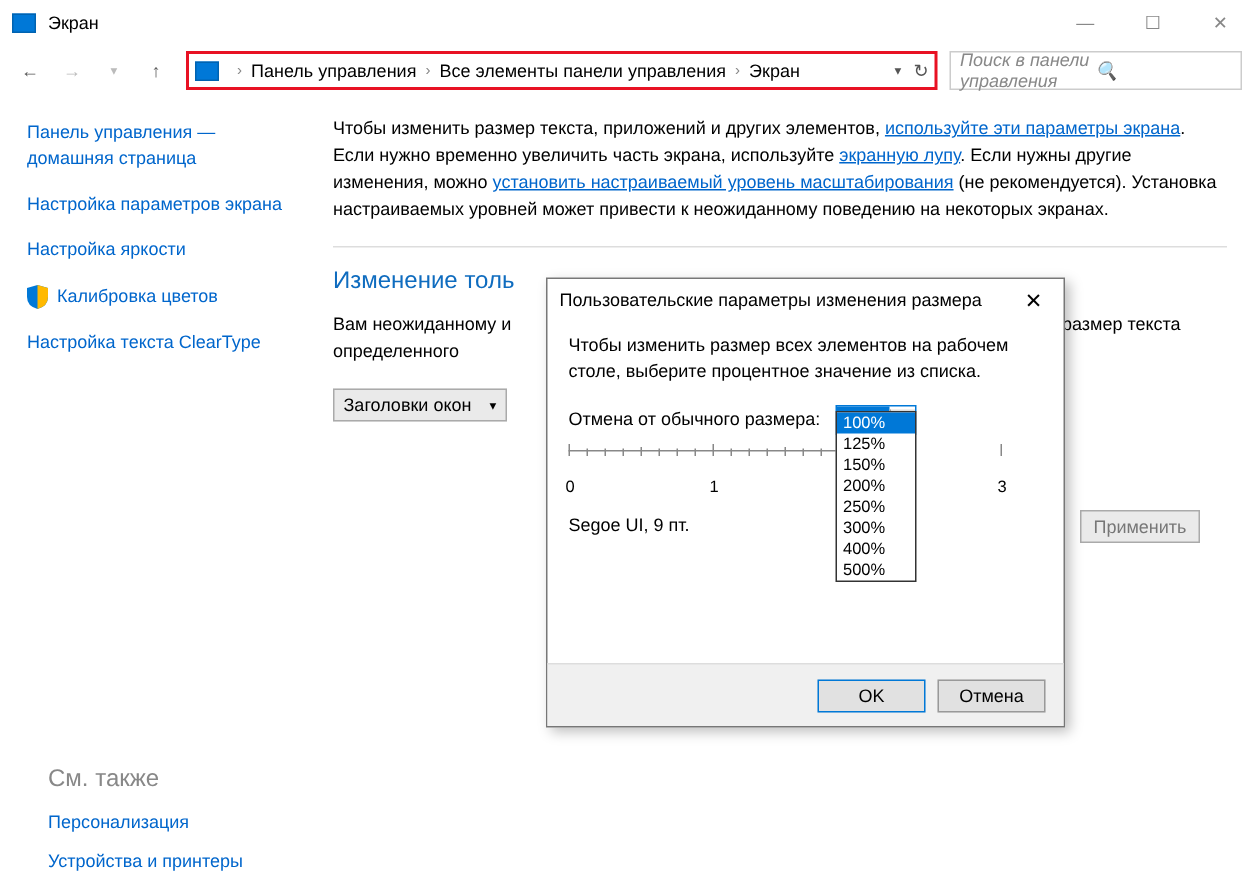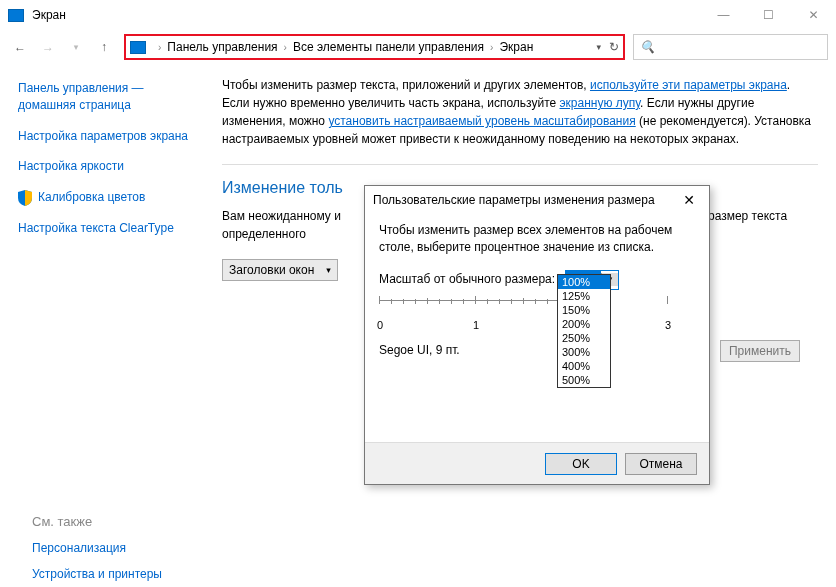--- a/index.html
+++ b/index.html
@@ -161,21 +161,21 @@
   }
 
   .seealso {
     position: absolute;
     left: 32px;
     bottom: 6px;
     display:flex;
     flex-direction:column;
     gap:12px;
   }
-  .seealso .hdr { color:#888; font-size:13px; }
+  .seealso .hdr { color:#888; font-size:16px; }
   .seealso a { color:#0066cc; text-decoration:none; font-size:12px; }
 
   
   .dialog {
     position: absolute;
     left: 364px; top: 185px;
     width: 346px; height: 300px;
     background: #fff;
     border: 1px solid #777;
     box-shadow: 3px 3px 8px rgba(0,0,0,.25);
@@ -276,20 +276,21 @@
     <span class="bc-sep">›</span>
     <span class="bc-item">Все элементы панели управления</span>
     <span class="bc-sep">›</span>
     <span class="bc-item">Экран</span>
     <div class="bc-right">
       <span style="font-size:9px;color:#555;">▾</span>
       <span style="color:#555;">↻</span>
     </div>
   </div>
   <div class="searchbox">
+    <span>Поиск в панели управления</span>
     <span class="search-icon">🔍</span>
   </div>
 </div>
 
 <div class="content">
   <div class="sidebar">
     <a>Панель управления — домашняя страница</a>
     <a>Настройка параметров экрана</a>
     <a>Настройка яркости</a>
     <div class="side-row">
@@ -330,21 +331,21 @@
 </div>
 
 <div class="dialog">
   <div class="dialog-titlebar">
     <span>Пользовательские параметры изменения размера</span>
     <div class="x">✕</div>
   </div>
   <div class="dialog-body">
     <p>Чтобы изменить размер всех элементов на рабочем столе, выберите процентное значение из списка.</p>
     <div class="dlg-row">
-      <span>Масштаб от обычного размера:</span>
+      <span>Отмена от обычного размера:</span>
       <div class="combo">
         <span class="val">100%</span>
         <span class="arr">▾</span>
       </div>
     </div>
     <div class="ruler">
       <div class="ruler-line"></div>
       <div class="ruler-tick" style="left:0"></div>
       <div class="ruler-tick" style="left:12px;height:5px;top:3px"></div>
       <div class="ruler-tick" style="left:24px;height:5px;top:3px"></div>

